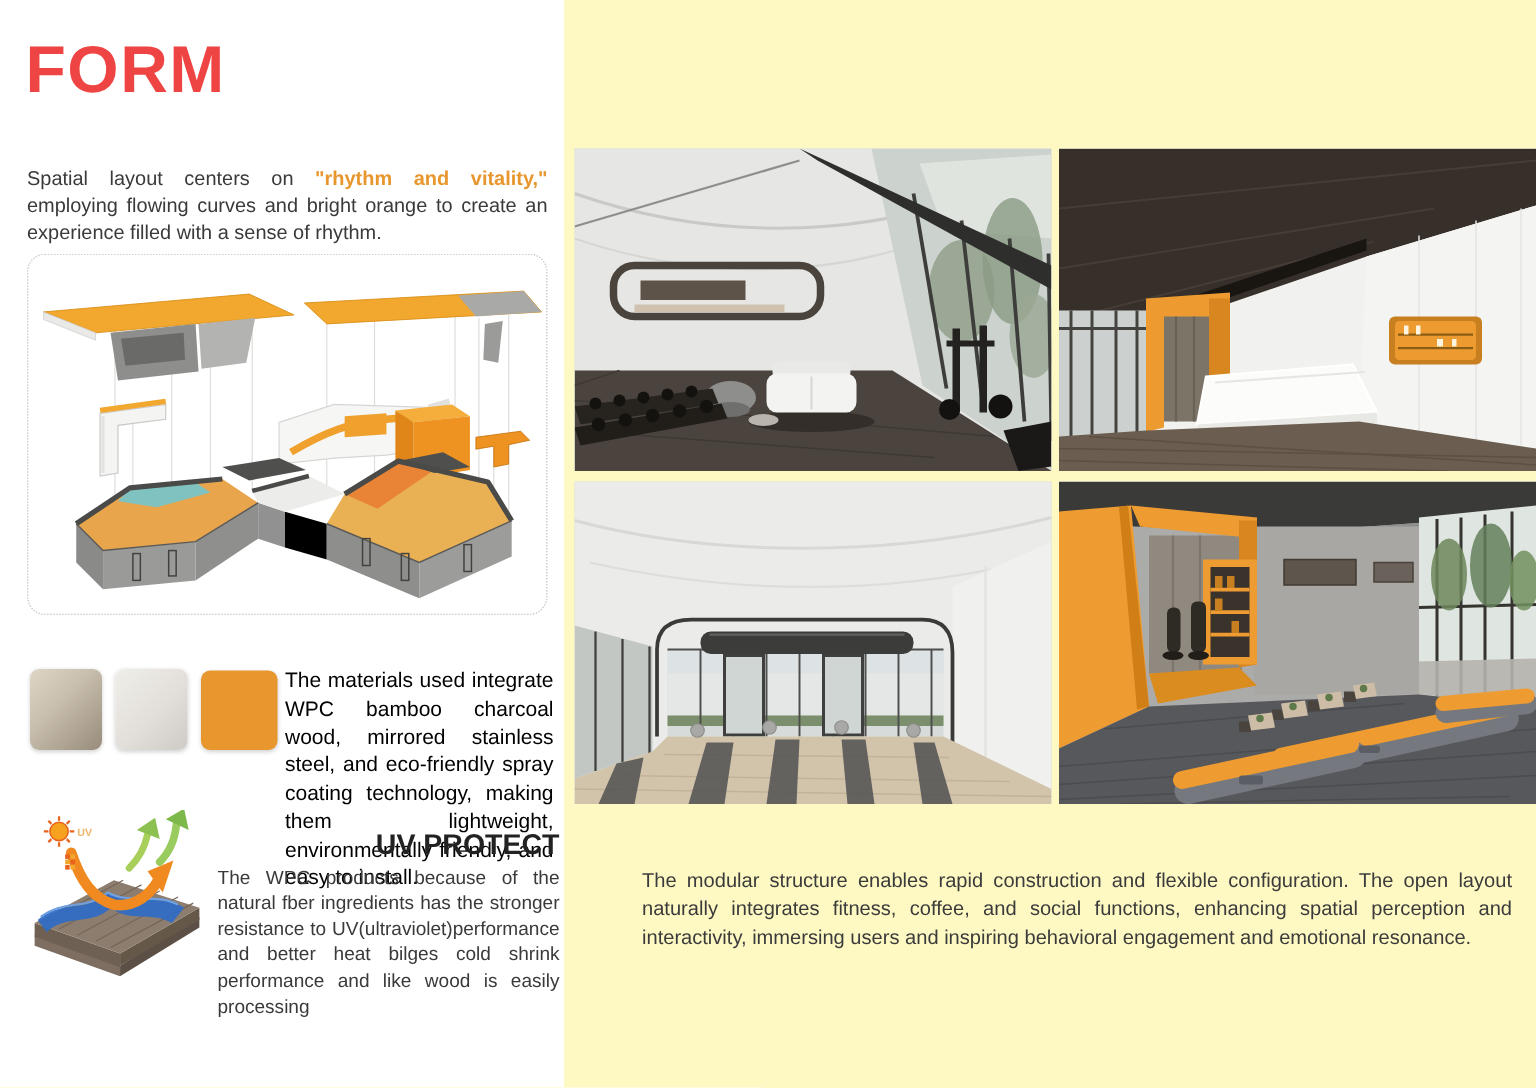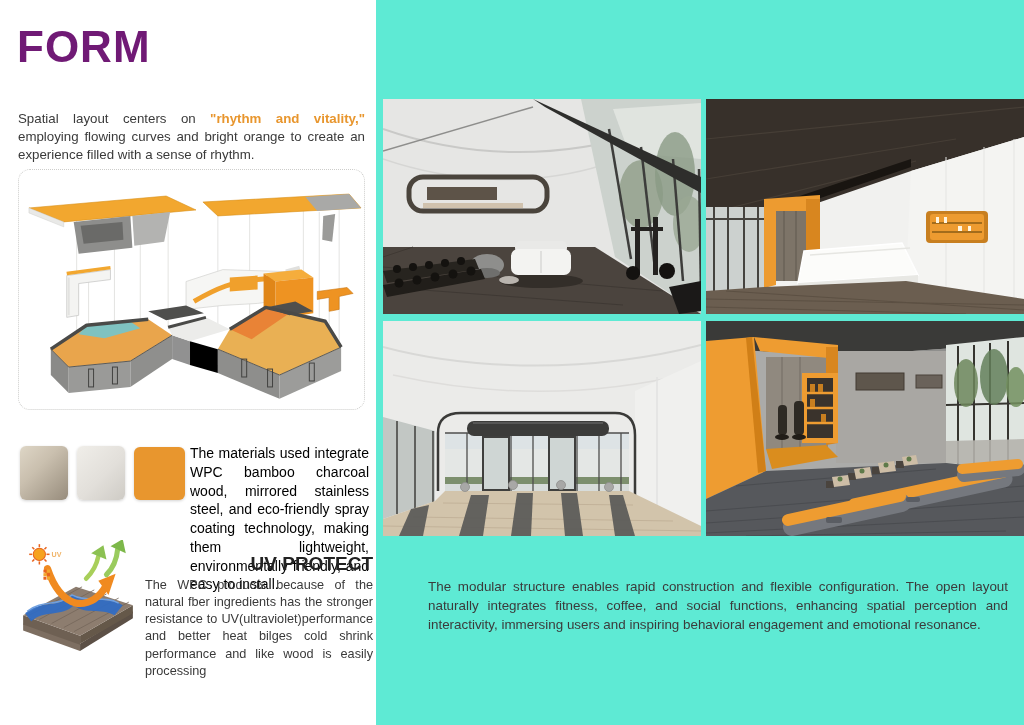--- a/index.html
+++ b/index.html
@@ -6,21 +6,21 @@
   body{
     width:1024px;height:725px;position:relative;overflow:hidden;
     background:#ffffff;
     font-family:"Liberation Sans", sans-serif;
     color:#3c3c3c;
   }
   .abs{position:absolute;}
   
   .page-title{
     left:17px;top:24px;
-    font-size:44px;font-weight:900;letter-spacing:1px;color:#701a75;
+    font-size:44px;font-weight:900;letter-spacing:1px;color:#ef4444;
     line-height:1.05;
   }
   .intro{
     left:18px;top:97px;width:347px;
     font-size:13.3px;line-height:1.36;text-align:justify;color:#3a3a3a;
   }
   .intro .hl{color:#E8962E;font-weight:bold;}
   .diagram-box{
     left:18px;top:169px;width:347px;height:241px;
     border:1.5px dotted #cdcdcb;border-radius:12px;background:#fff;
@@ -34,21 +34,21 @@
   .materials-text{
     left:190px;top:430px;width:179px;
     font-size:14px;line-height:1.34;text-align:justify;color:#000000;
   }
   .uv-icon-wrap{left:17px;top:540px;width:122px;height:112px;}
   .uv-icon-wrap svg{width:100%;height:100%;display:block;}
   .uv-block{left:145px;top:553px;width:228px;}
   .uv-heading{font-size:19px;font-weight:bold;color:#222;margin:0 0 2px 0;text-align:right;}
   .uv-text{font-size:12.7px;line-height:1.35;text-align:justify;color:#3a3a3a;}
   
-  .right-panel{left:376px;top:0;width:648px;height:725px;background:#5eead4;}
+  .right-panel{left:376px;top:0;width:648px;height:725px;background:#fef9c3;}
   .photo{position:absolute;width:318px;height:215px;overflow:hidden;background:#d8d8d6;}
   .photo svg{display:block;width:100%;height:100%;}
   .p1{left:7px;top:99px;}
   .p2{left:330px;top:99px;}
   .p3{left:7px;top:321px;}
   .p4{left:330px;top:321px;}
   .caption{
     position:absolute;left:52px;top:565px;width:580px;
     font-size:13.4px;line-height:1.4;text-align:justify;color:#3b3b3b;
   }

